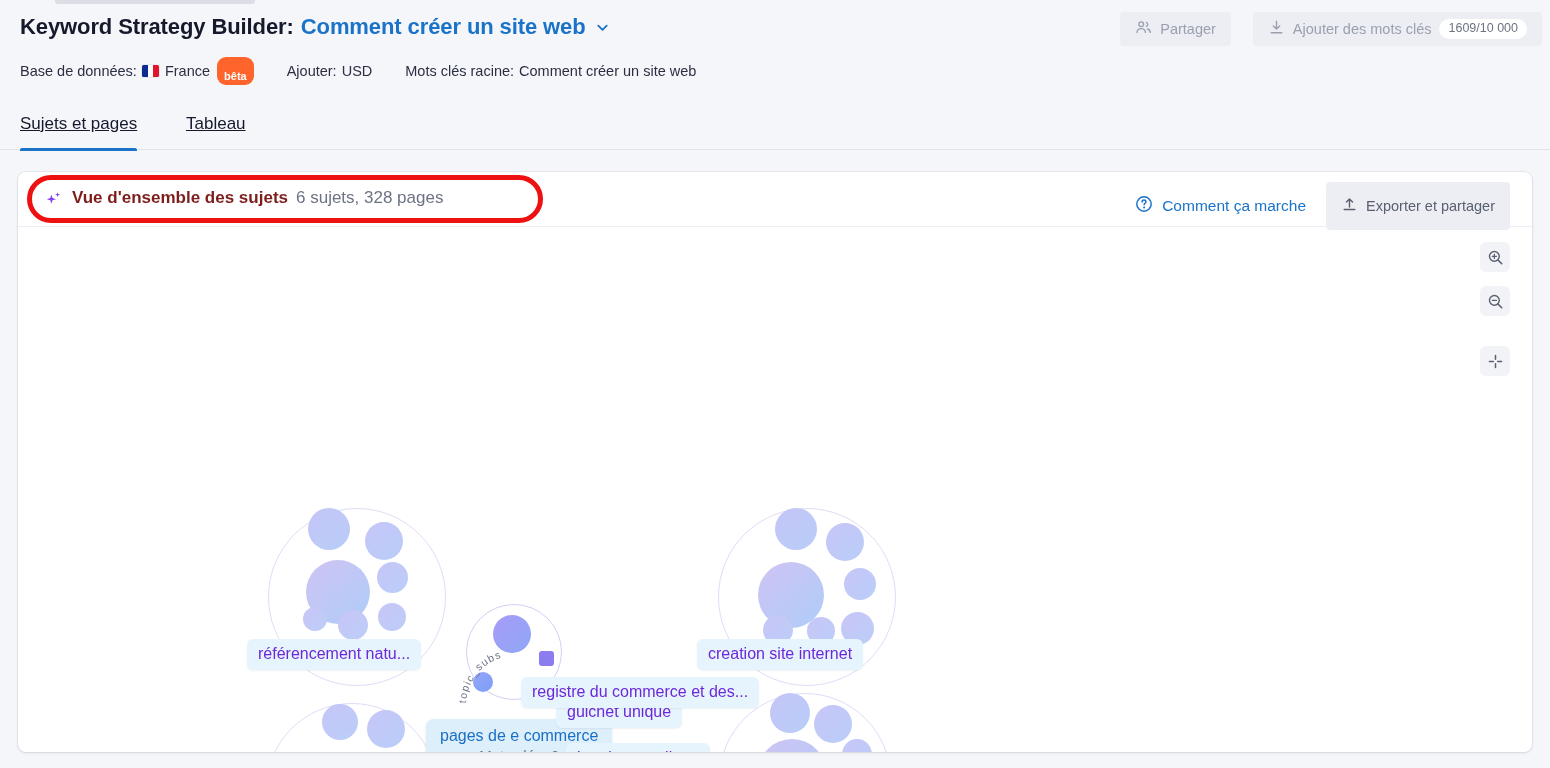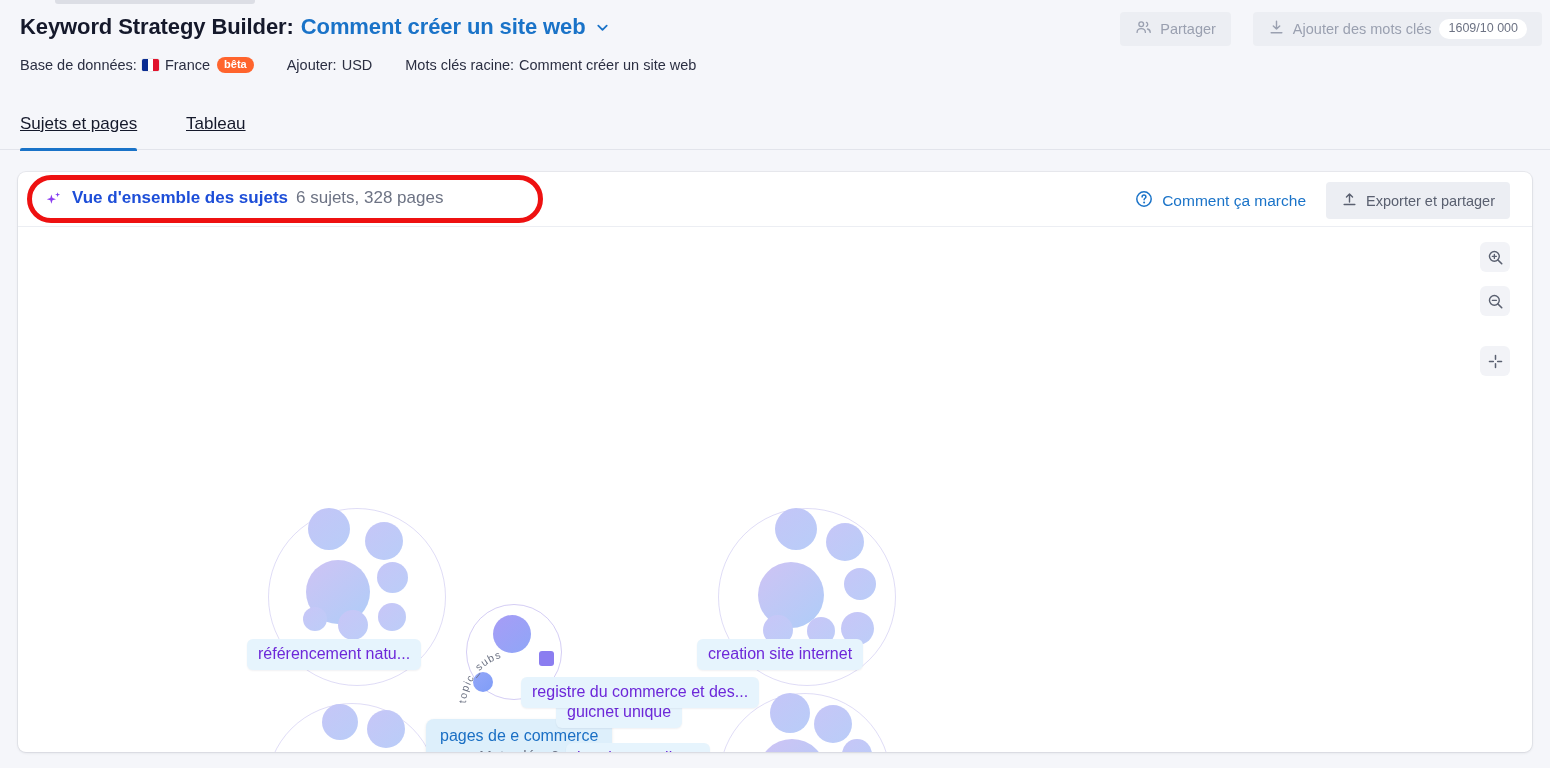--- a/index.html
+++ b/index.html
@@ -46,21 +46,21 @@
     display: inline-block; width: 17px; height: 12px; border-radius: 1.5px;
     margin: 0 6px 0 5px; position: relative; overflow: hidden;
     background: #fff; vertical-align: middle; box-shadow: 0 0 0 0.5px rgba(0,0,0,.10);
   }
   .flag i { position: absolute; top: 0; bottom: 0; width: 33.34%; }
   .flag .b { left: 0; background: #0b2d92; }
   .flag .w { left: 33.33%; background: #fff; }
   .flag .r { left: 66.66%; background: #e1142d; }
   .beta-badge {
     margin-left: 7px; background: #ff642d; color: #fff; font-size: 11px;
-    font-weight: bold; border-radius: 9px; padding: 2px 7px 3px; line-height: 1;
+    font-weight: bold; border-radius: 9px; padding: 14px 7px 3px; line-height: 1;
   }
 
   
   .hdr-btns { position: absolute; right: 8px; top: 12px; display: flex; gap: 22px; }
   .btn {
     display: inline-flex; align-items: center; gap: 8px;
     height: 34px; padding: 0 14px; border-radius: 4px;
     font-size: 14.5px; cursor: pointer; white-space: nowrap;
     border: 1px solid transparent;
   }
@@ -90,32 +90,32 @@
     background: #fff; border-radius: 8px;
     box-shadow: 0 1px 3px rgba(20,25,45,.10), 0 0 0 1px rgba(20,25,45,.05);
   }
   .card-head {
     position: relative; height: 55px; border-bottom: 1px solid #eceef3;
   }
   .card-title-wrap {
     position: absolute; left: 26px; top: 16px; display: flex; align-items: baseline; gap: 8px;
   }
   .sparkle { position: relative; top: 2px; align-self: center; }
-  .card-title { font-size: 17px; font-weight: bold; color: #1d4ed8; }
+  .card-title { font-size: 17px; font-weight: bold; color: #7f1d1d; }
   .card-sub { font-size: 17px; color: #6d7384; }
 
   .card-head-right {
     position: absolute; right: 22px; top: 10px; display: flex; align-items: center; gap: 20px;
   }
   .howto {
     display: flex; align-items: center; gap: 9px; color: #1a73c8;
     font-size: 15.5px; cursor: pointer;
   }
   .btn-export {
-    background: #eceef3; color: #5a6070; height: 37px;
+    background: #eceef3; color: #5a6070; height: 48px;
   }
 
   
   .red-box {
     position: absolute; left: 27px; top: 175px;
     width: 516px; height: 48px;
     border: 5px solid #ee1111; border-radius: 26px;
     pointer-events: none; z-index: 40;
   }
 

